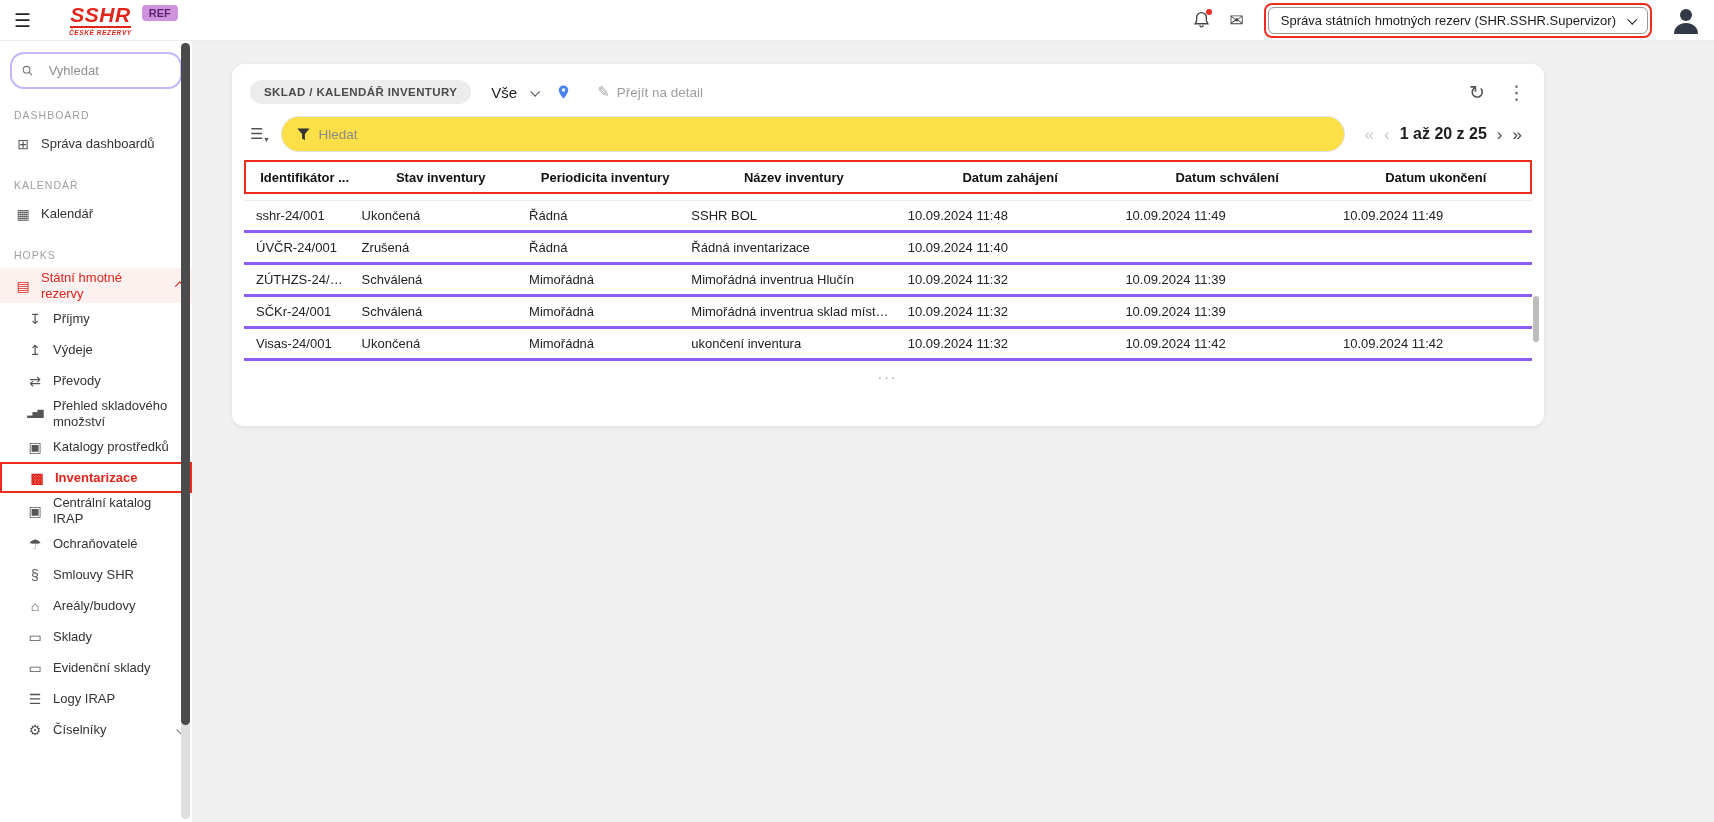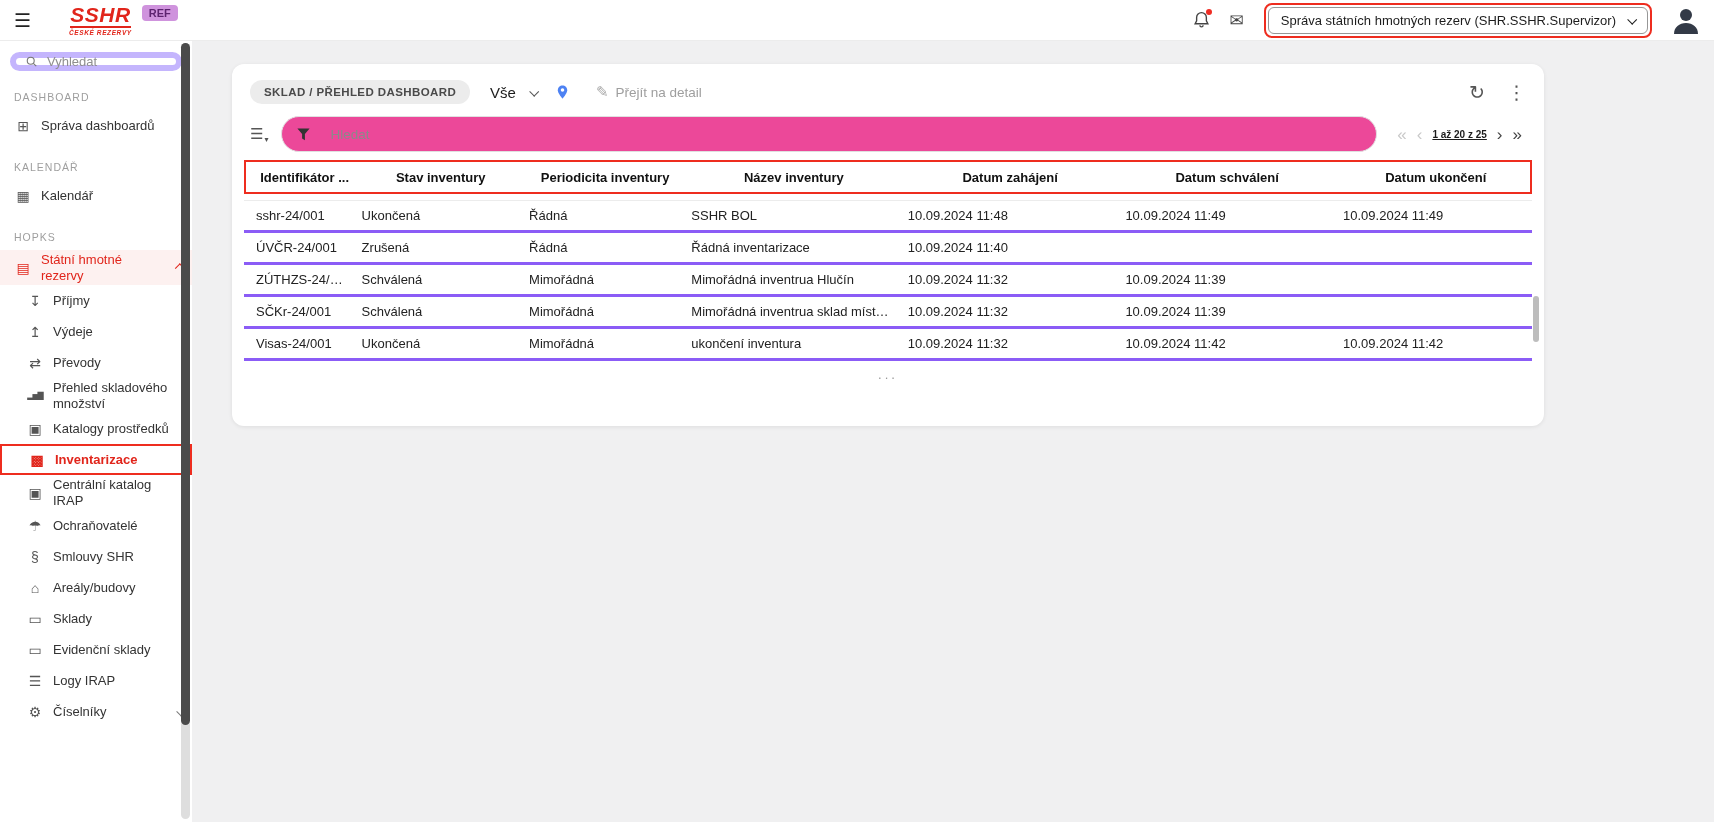--- a/index.html
+++ b/index.html
@@ -22,21 +22,21 @@
 
   
   .chev { display:inline-block; width:7px; height:7px; border-right:1.6px solid currentColor; border-bottom:1.6px solid currentColor; transform:rotate(45deg) translateY(-1px); }
   .chev.up { transform:rotate(-135deg) translateY(-1px); }
 
   
   .shell { display:flex; height:782px; position:relative; }
 
   
   .sidebar { flex:0 0 192px; width:192px; background:#fff; height:100%; overflow:hidden; padding-top:12px; position:relative; }
-  .search-box { margin:0 10px; height:19px; border:6px solid #c4b5fd; border-radius:14px; display:flex; align-items:center; gap:10px; padding:0 10px; }
+  .search-box { margin:0 10px; height:37px; border:2px solid #c4b5fd; border-radius:14px; display:flex; align-items:center; gap:16px; padding:0 10px; }
   .search-box input { border:none; outline:none; width:100%; font-size:13px; background:transparent; font-family:inherit; color:#333; }
   .search-box input::placeholder { color:#8f8f8f; }
   .section-label { font-size:10.5px; color:#9e9e9e; letter-spacing:1px; margin:20px 0 7px 14px; }
   .side-item { display:flex; align-items:center; min-height:31px; padding:2px 8px 2px 14px; font-size:13px; color:#333; cursor:pointer; gap:9px; }
   .side-item.indent { padding-left:26px; }
   .side-icon { width:18px; flex:0 0 18px; text-align:center; font-size:14px; color:#555; line-height:1; }
   .side-icon.bars { font-size:8px; letter-spacing:-1px; }
   .side-label { flex:1; line-height:1.2; }
   .side-item .chev { margin-left:auto; color:#777; }
   .side-item.active { color:var(--brand-red,#e1251b); background:#fdf1f0; }
@@ -56,28 +56,28 @@
   .crumb-chevron { color:#555; cursor:pointer; margin-left:2px; }
   .pin-icon { cursor:pointer; display:inline-flex; margin-left:6px; }
   .detail-link { display:inline-flex; align-items:center; gap:7px; color:#9e9e9e; font-size:13.5px; cursor:pointer; margin-left:14px; }
   .pencil { color:#a8a8a8; font-size:15px; }
   .card-actions { margin-left:auto; display:flex; align-items:center; gap:22px; }
   .card-actions .icon-btn { font-size:19px; color:#555; }
 
   .toolbar { display:flex; align-items:center; margin-top:10px; height:36px; gap:10px; padding:0 2px; }
   .col-icon { color:#555; font-size:15px; cursor:pointer; position:relative; padding:0 4px; }
   .col-icon .mini { font-style:normal; font-size:8px; position:relative; top:3px; left:1px; color:#555; }
-  .search-big { flex:1; height:36px; border:1px solid #e0e0e0; border-radius:18px; display:flex; align-items:center; gap:19px; padding:0 14px; background:#ec4899; }
+  .search-big { flex:1; height:36px; border:1px solid #e0e0e0; border-radius:18px; display:flex; align-items:center; gap:7px; padding:0 14px; background:#fde047; }
   .search-big input { border:none; outline:none; width:100%; font-size:13.5px; background:transparent; font-family:inherit; color:#333; }
   .search-big input::placeholder { color:#8a8a8a; }
   .funnel { display:inline-flex; cursor:pointer; }
   .pager { display:flex; align-items:center; gap:10px; padding:0 8px 0 10px; }
   .pg-btn { font-size:17px; color:#444; cursor:pointer; line-height:1; }
   .pg-btn.disabled { color:#c9c9c9; }
-  .pg-text { font-size:10px; font-weight:700; color:#1c1c1c; white-space:nowrap;text-decoration:underline; }
+  .pg-text { font-size:16px; font-weight:700; color:#1c1c1c; white-space:nowrap; }
 
   .tbl-head, .tbl-row { display:grid; grid-template-columns:8.2% 13% 12.6% 16.8% 16.9% 16.9% 15.6%; align-items:center; }
   .tbl-head { margin-top:8px; height:34px; border:2.5px solid var(--annotation-red,#ee2d1f); font-weight:700; font-size:13px; color:#111;text-align:center; }
   .partial-row { height:7px; border-bottom:1px solid #ececec; overflow:hidden; }
   .tbl-row { height:32px; font-size:13px; color:#222; border-bottom:3px solid #8b5cf6; cursor:pointer; }
   .cell { padding-left:12px; white-space:nowrap; overflow:hidden; text-overflow:ellipsis; }
   .more-dots { text-align:center; color:#999; font-size:13px; letter-spacing:3px; padding:6px 0 0 0; }
   .tbl-scrollbar { position:absolute; right:5px; top:232px; width:6px; height:46px; background:#bdbdbd; border-radius:3px; cursor:pointer; }
 </style>
 </head>
@@ -202,21 +202,21 @@
       </nav>
   </aside>
   <div class="side-scroll-track">
     <div class="side-scroll-thumb"></div>
   </div>
 
   <main class="main">
     <div class="card">
 
       <div class="crumb-row">
-        <span class="crumb-chip">SKLAD / PŘEHLED DASHBOARD</span>
+        <span class="crumb-chip">SKLAD / KALENDÁŘ INVENTURY</span>
         <span class="vse">Vše</span>
         <i class="chev crumb-chevron"></i>
         <span class="pin-icon">
           <svg width="15" height="16" viewBox="0 0 16 17">
             <path d="M8 1.5c-2.8 0-5 2.2-5 5 0 3.4 5 9 5 9s5-5.6 5-9c0-2.8-2.2-5-5-5z" fill="#4d82f3"></path>
             <circle cx="8" cy="6.3" r="1.9" fill="#fff"></circle>
           </svg>
         </span>
         <span class="detail-link">
           <span class="pencil">✎</span>

